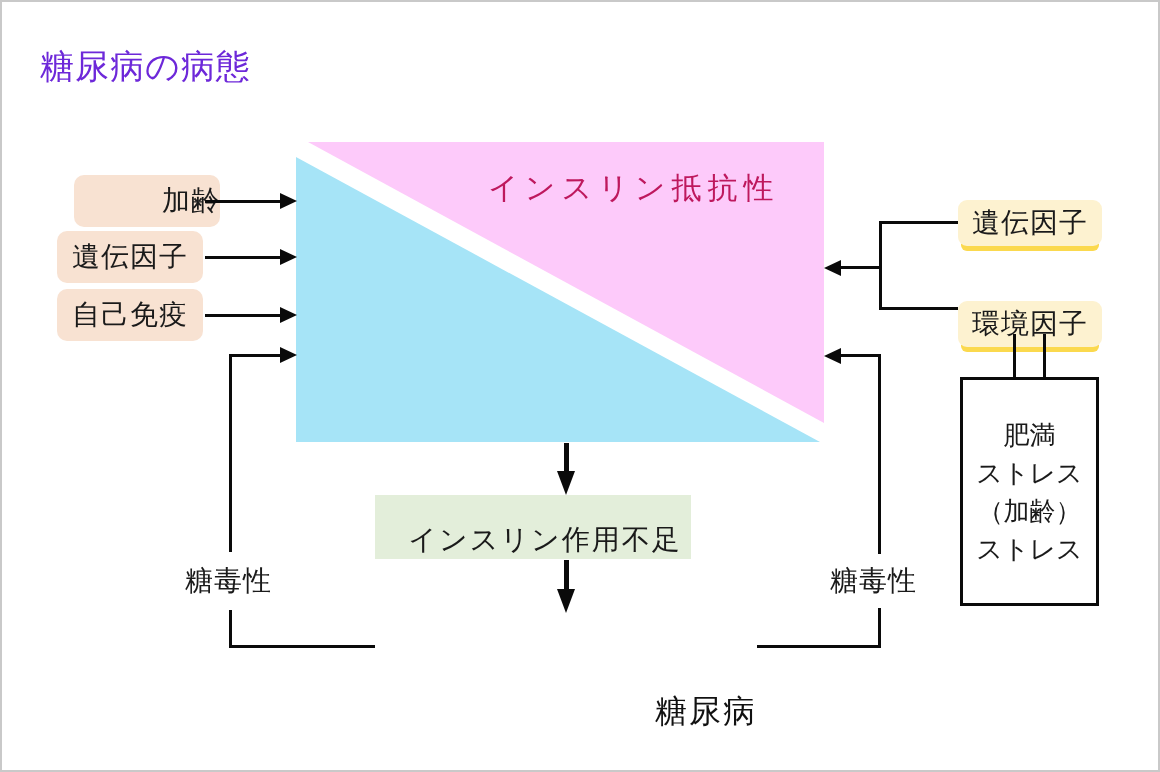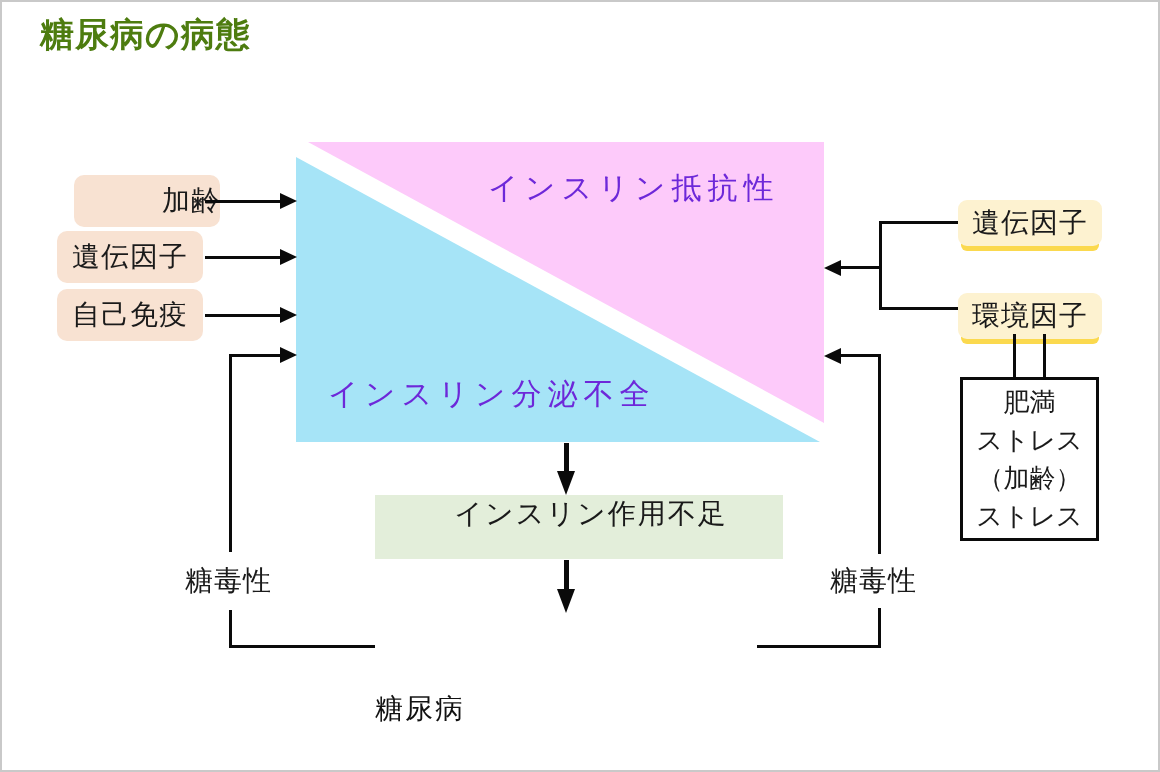--- a/index.html
+++ b/index.html
@@ -6,97 +6,96 @@
   html,body { width:1160px; height:772px; background:#fff; }
   body { font-family:"Liberation Sans","DejaVu Sans",sans-serif; color:#111; }
   #page {
     position:relative; width:1160px; height:772px;
     background:#fff; border:2px solid #c9c9c9; overflow:hidden;
   }
   .abs { position:absolute; }
 
   
   #title {
-    left:38px; top:10px; font-size:34px; font-weight:bold;
-    letter-spacing:1px; color:#4d7c0f;
+    left:38px; top:42px; font-size:34px; font-weight:normal;
+    letter-spacing:1px; color:#6d28d9;
   }
 
   
   #central-box { left:294px; top:140px; width:528px; height:300px; background:#fff; }
   #tri-pink {
     position:absolute; inset:0; background:#fdcafa;
     clip-path:polygon(12px 0, 100% 0, 100% calc(100% - 19px));
   }
   #tri-blue {
     position:absolute; inset:0; background:#a6e4f7;
     clip-path:polygon(0 15px, calc(100% - 4px) 100%, 0 100%);
   }
-  .central-label { position:absolute; font-size:30px; letter-spacing:6px; color:#6d28d9; white-space:nowrap; }
+  .central-label { position:absolute; font-size:30px; letter-spacing:6px; color:#be185d; white-space:nowrap; }
   #resistance-label { left:192px; top:26px; }
   #deficiency-label { left:32px; top:232px; }
 
   
   .chip {
     display:flex; align-items:center; justify-content:center;
     font-size:28px; letter-spacing:1px; color:#1a1a1a; white-space:nowrap;
   }
   .chip.peach { background:#f8e2d2; border-radius:10px; width:146px; height:52px; }
   .chip.cream {
     background:#fdf2d0; border-radius:9px; width:144px; height:46px;
     box-shadow:0 8px 0 -3px #fbd94e;
   }
   #chip-karei   { left:72px; top:173px;justify-content:flex-end; }
   #chip-iden-l  { left:55px; top:229px; }
   #chip-jiko    { left:55px; top:287px; }
   #chip-iden-r  { left:956px; top:198px; }
-  #chip-kankyo  { left:956px; top:291px; }
+  #chip-kankyo  { left:956px; top:299px; }
 
   
   .hline { background:#0a0a0a; height:3px; }
   .vline { background:#0a0a0a; width:3px; }
   .head-right { width:0; height:0; border-top:8px solid transparent; border-bottom:8px solid transparent; border-left:17px solid #0a0a0a; }
   .head-left  { width:0; height:0; border-top:8px solid transparent; border-bottom:8px solid transparent; border-right:17px solid #0a0a0a; }
   .head-down  { width:0; height:0; border-left:9px solid transparent; border-right:9px solid transparent; border-top:24px solid #0a0a0a; }
   .dshaft { background:#0a0a0a; width:5px; }
 
   
   .green-box {
-    left:373px; width:408px; background:#e3eeda;
-    display:flex; align-items:flex-start; justify-content:center;
+    left:373px; width:316px; background:#e3eeda;
+    display:flex; align-items:flex-end; justify-content:center;
     font-size:28px; letter-spacing:2px; color:#1a1a1a;padding-left:24px;
   }
   #box-action { top:493px; height:64px; }
   #box-hyper  { top:613px; height:65px; }
-  #diabetes-label { left:373px; top:688px; width:382px; text-align:left; font-size:28px; letter-spacing:2px; }
+  #diabetes-label { left:373px; top:688px; width:382px; text-align:right; font-size:32px; letter-spacing:2px; }
 
   
   .gluco { font-size:28px; letter-spacing:1px; color:#1a1a1a; white-space:nowrap; }
   #gluco-left  { left:183px; top:560px; }
   #gluco-right { left:828px; top:560px; }
 
   
   #env-box {
-    left:958px; top:375px; width:139px; height:164px;
+    left:958px; top:375px; width:139px; height:229px;
     border:3px solid #0a0a0a; background:#fff;
     display:flex; flex-direction:column; align-items:center; justify-content:center;
     font-size:26px; line-height:38px; color:#1a1a1a; white-space:nowrap;
   }
 </style>
 </head>
 <body>
 
 <div id="page">
 
   <div id="title" class="abs">糖尿病の病態</div>
 
   <div id="central-box" class="abs">
     <div id="tri-pink"></div>
     <div id="tri-blue"></div>
     <div id="resistance-label" class="central-label">インスリン抵抗性</div>
-    <div id="deficiency-label" class="central-label">インスリン分泌不全</div>
   </div>
 
   <div id="chip-karei" class="abs chip peach">
     <span>加齢</span>
   </div>
   <div id="chip-iden-l" class="abs chip peach">
     <span>遺伝因子</span>
   </div>
   <div id="chip-jiko" class="abs chip peach">
     <span>自己免疫</span>

